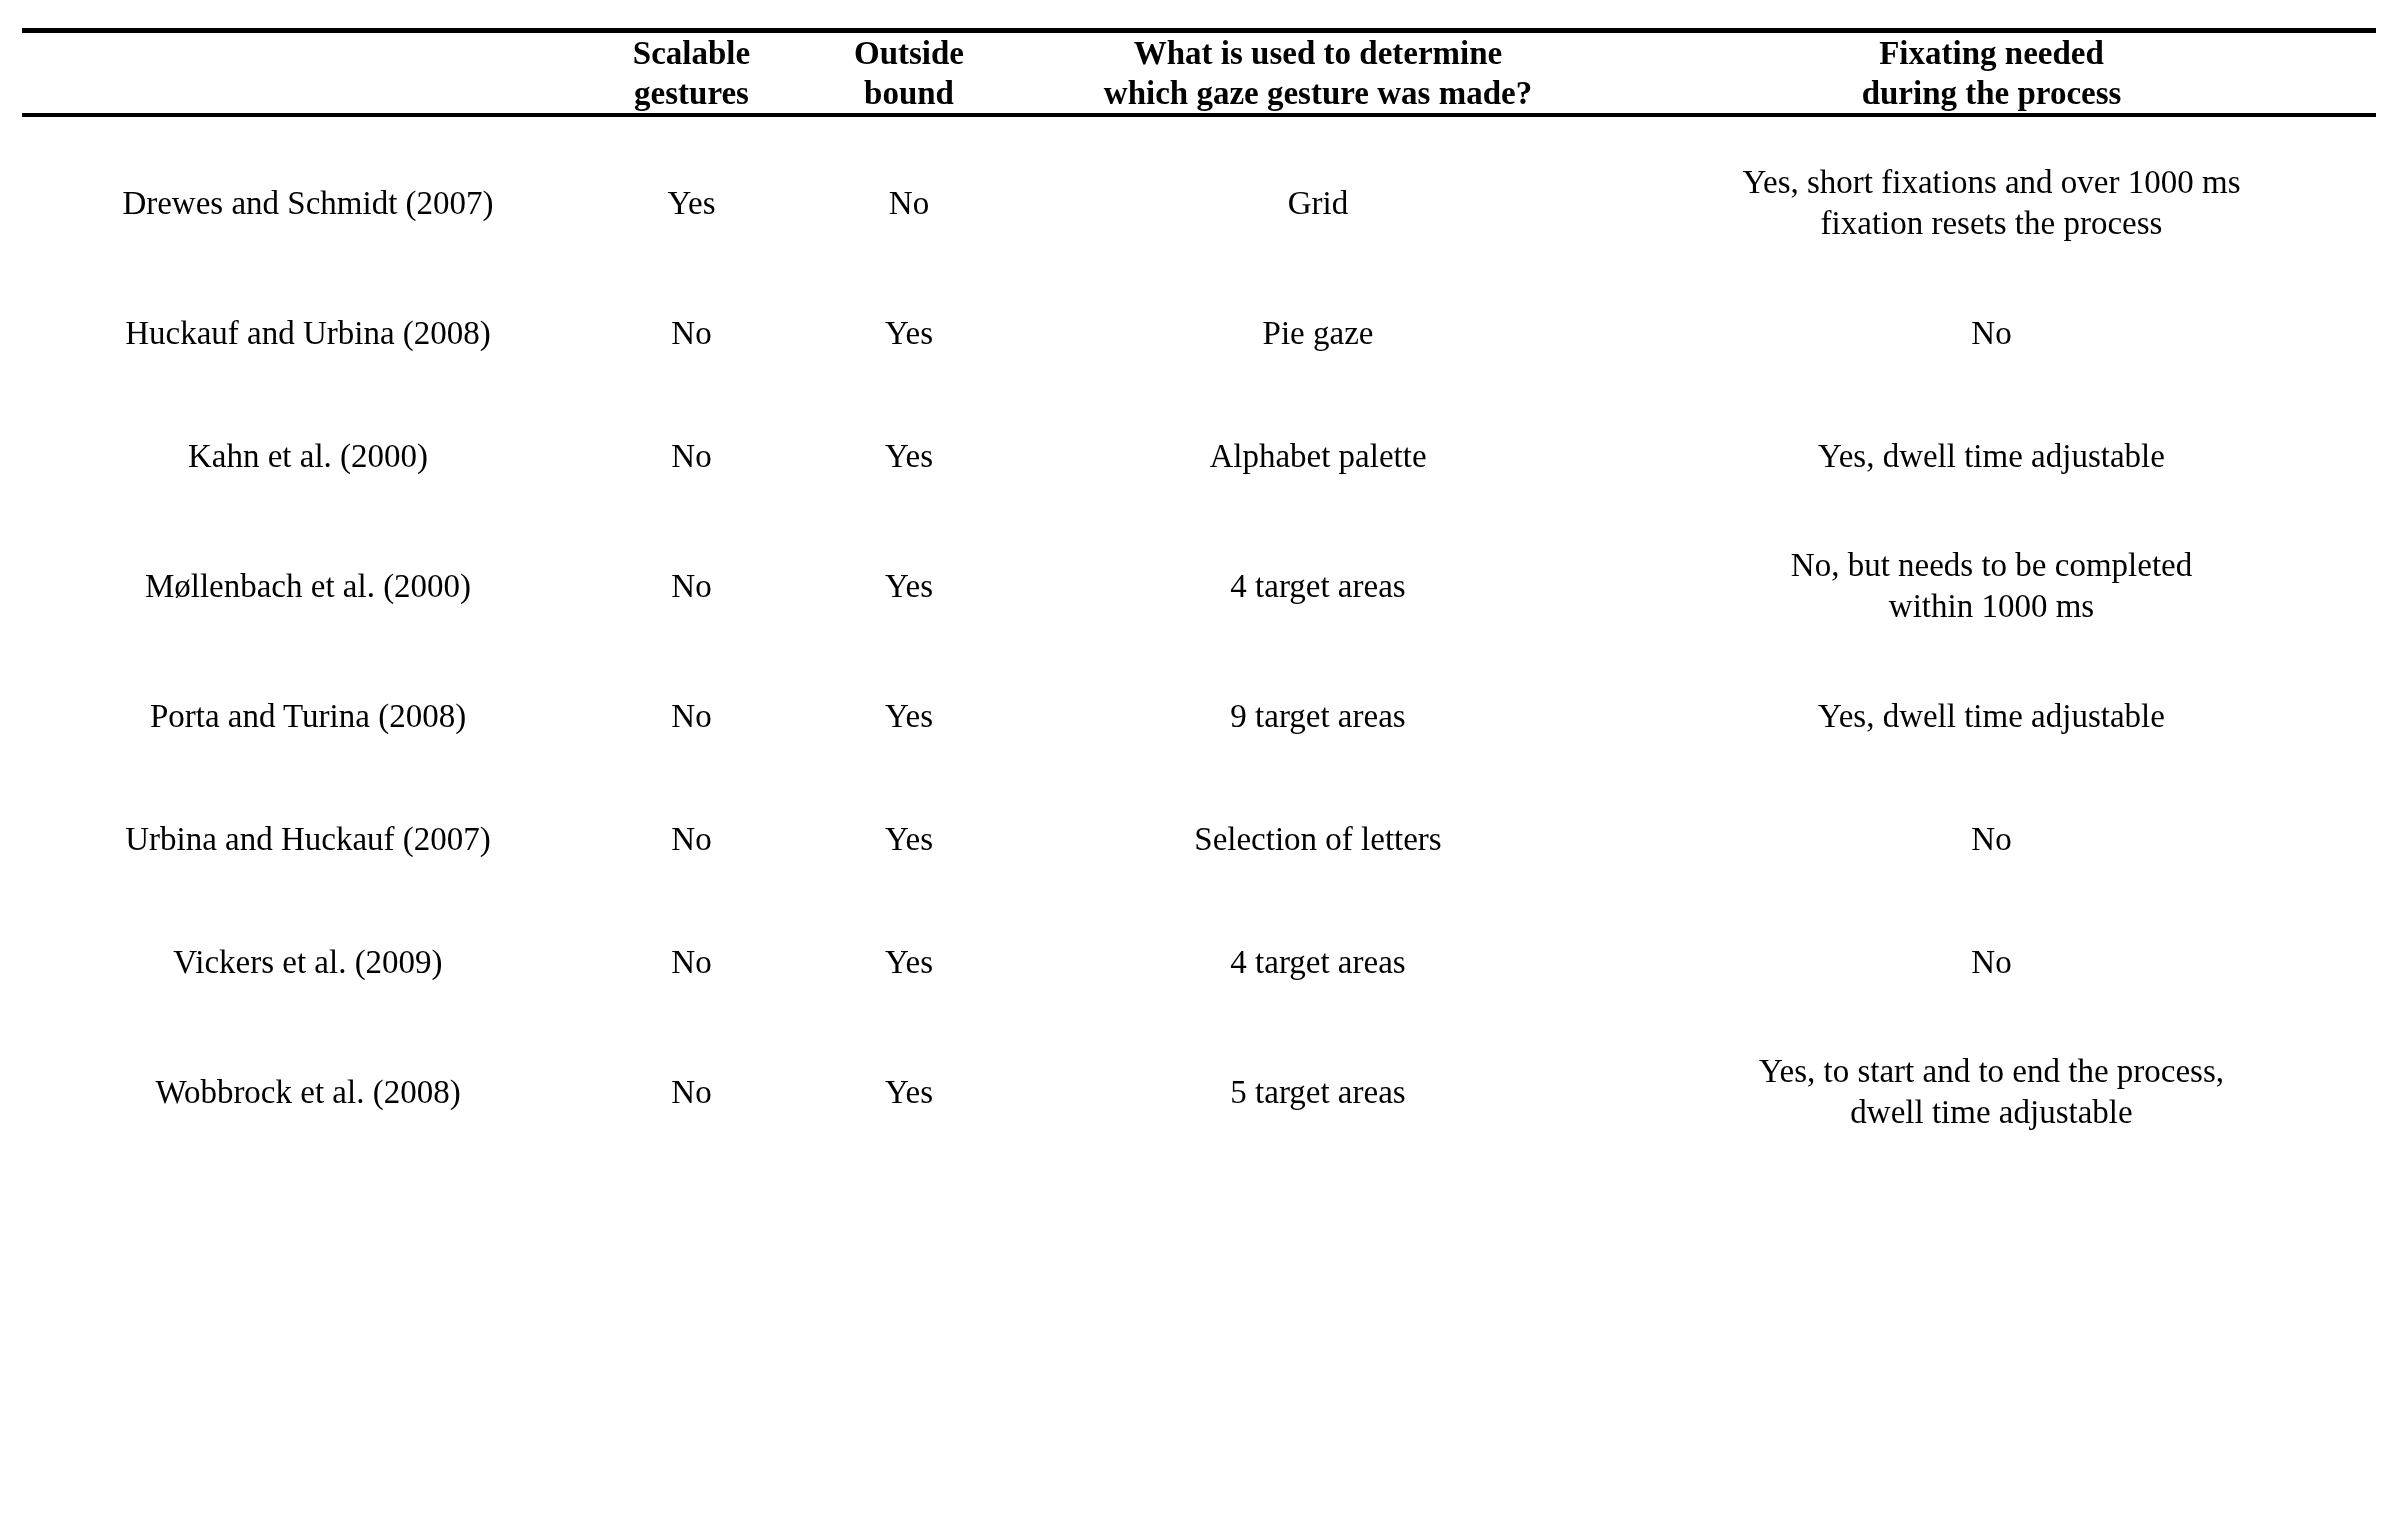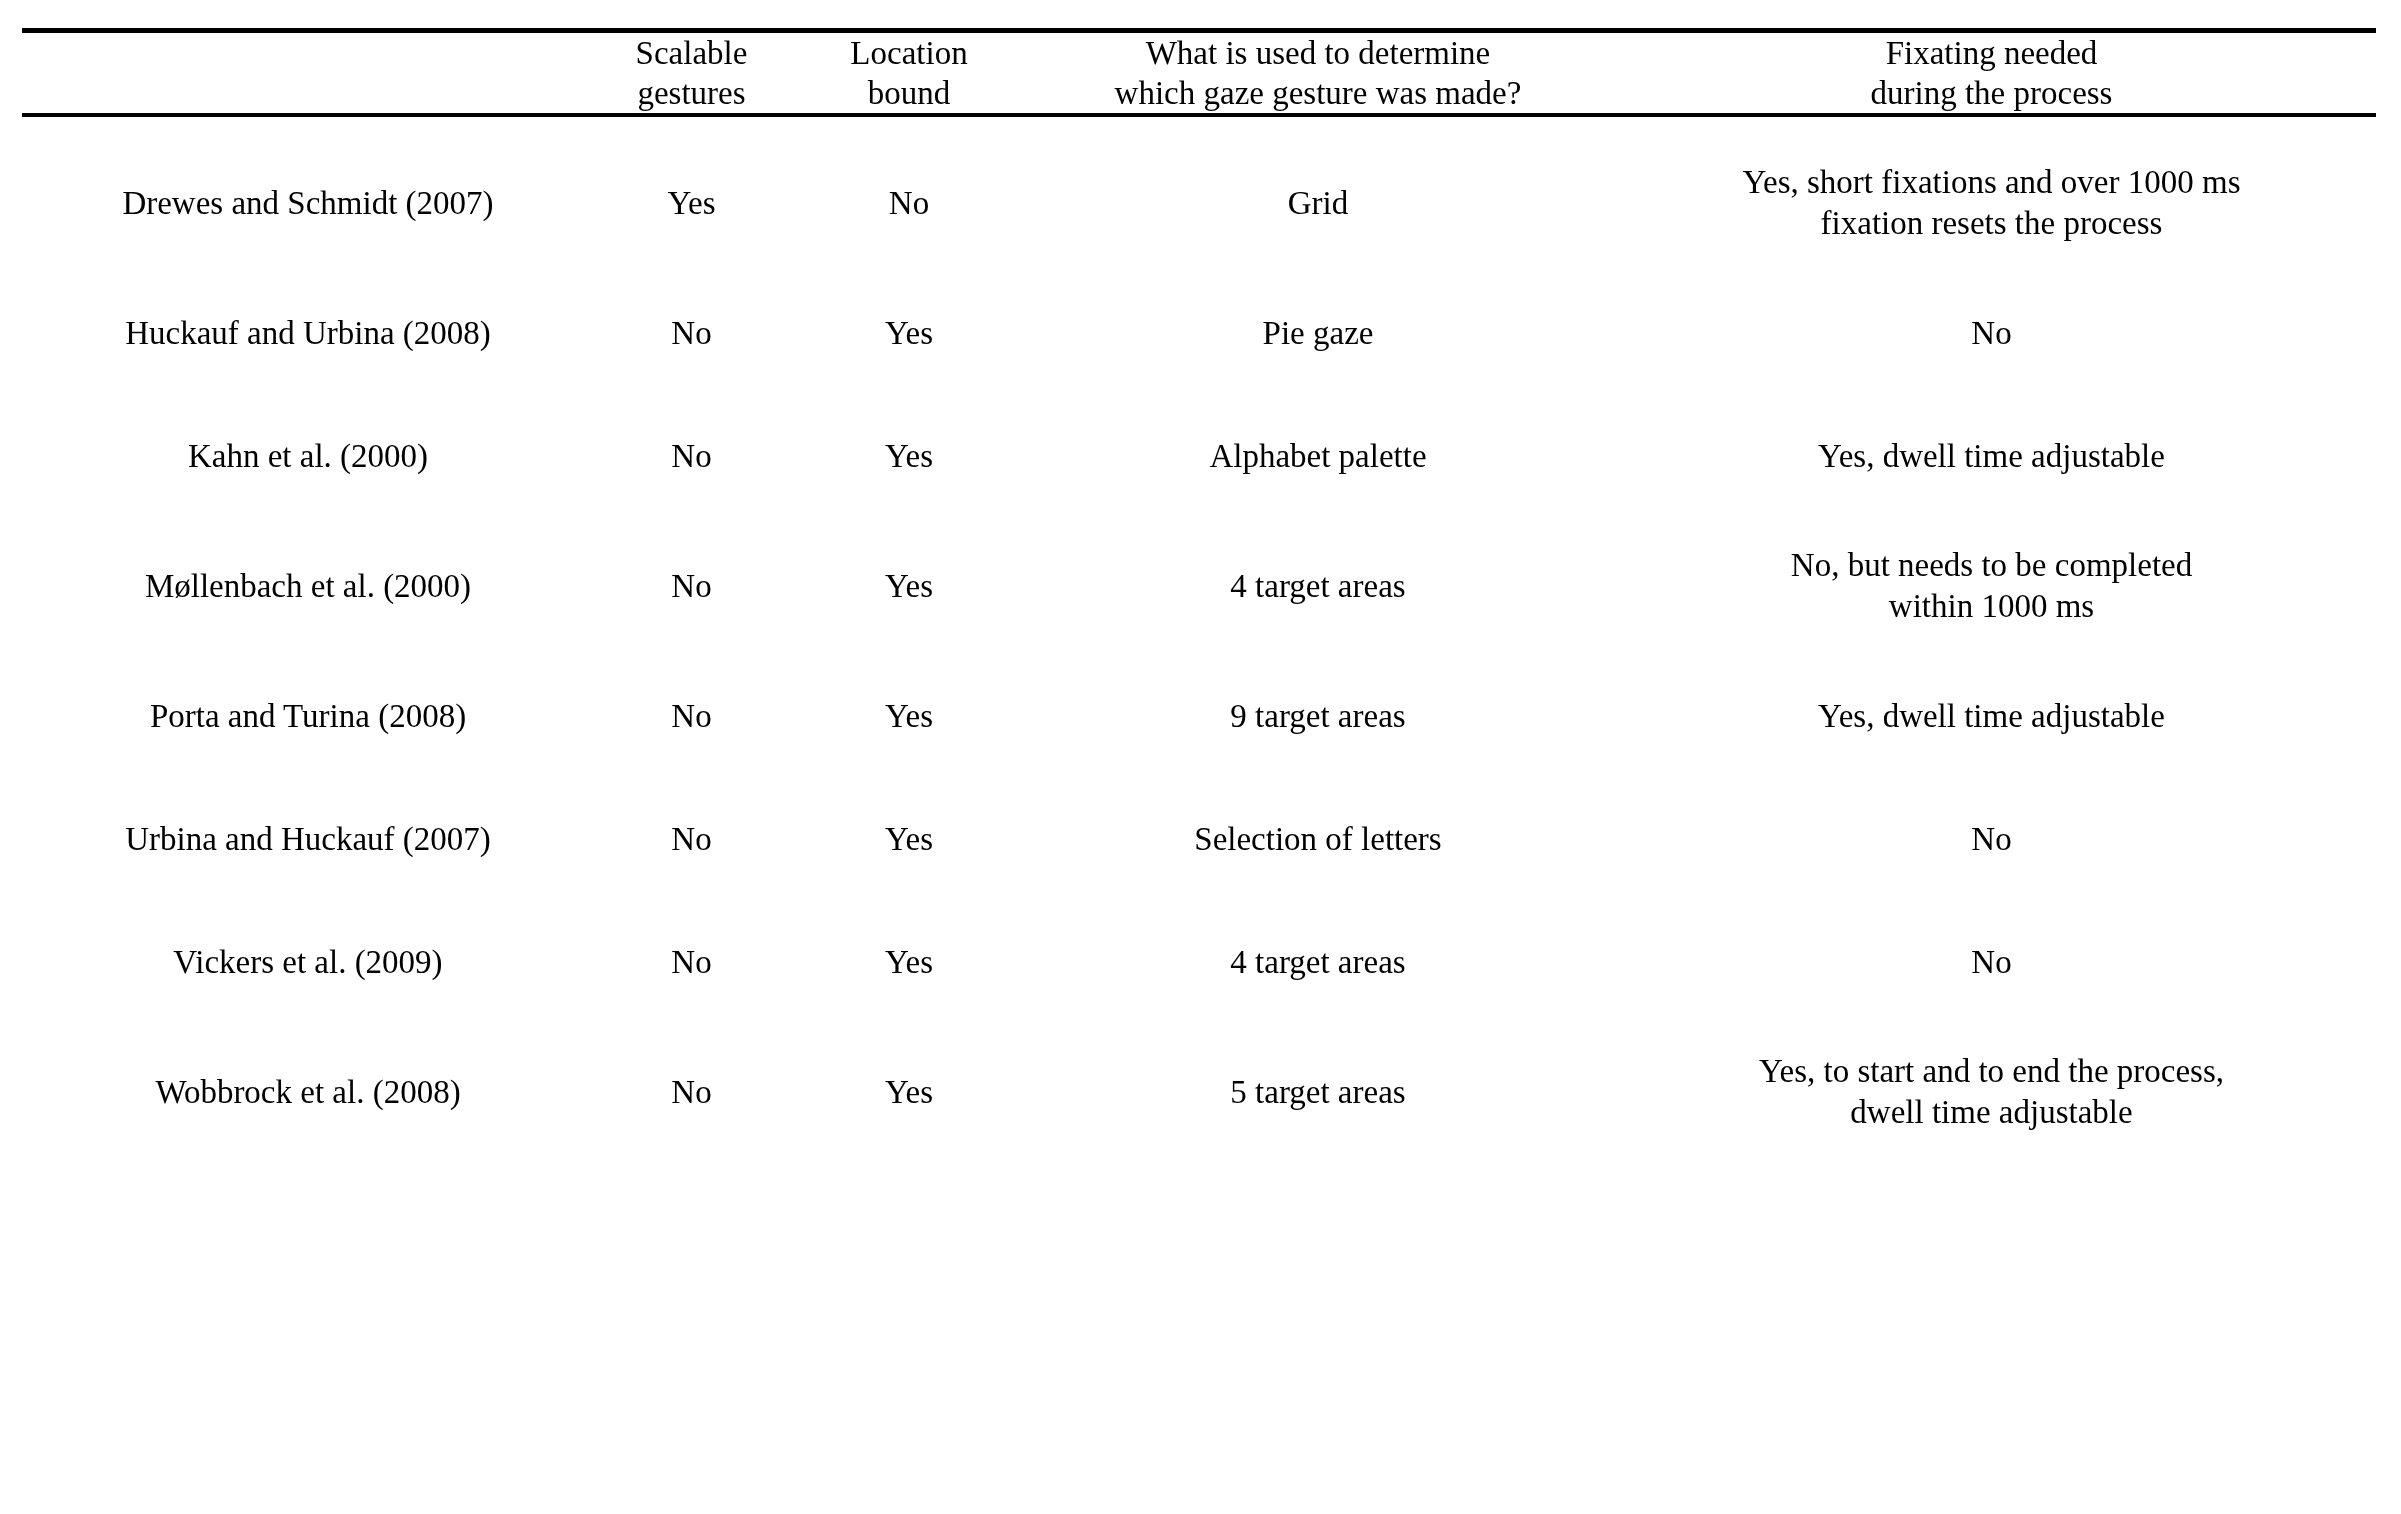--- a/index.html
+++ b/index.html
@@ -49,21 +49,21 @@
   table.data th,
   table.data td {
     text-align: center;
     vertical-align: middle;
     padding: 0;
     border: 0;
     white-space: pre-line;
   }
 
   thead th {
-    font-weight: normal;
+    font-weight: bold;
     height: 64px;
     padding-bottom: 4.6px;
     vertical-align: middle;
   }
 
   tbody td {
     height: 123px;
   }
 
   tbody tr.tall td { height: 137px; }
@@ -89,21 +89,21 @@
         <col class="c1">
         <col class="c2">
         <col class="c3">
         <col class="c4">
     </colgroup>
     <thead>
       <tr>
         <th class="cell-ref"></th>
         <th class="cell-bool">Scalable
 gestures</th>
-        <th class="cell-bool">Location
+        <th class="cell-bool">Outside
 bound</th>
         <th class="cell-what">What is used to determine
 which gaze gesture was made?</th>
         <th class="cell-fix">Fixating needed
 during the process</th>
       </tr>
     </thead>
   </table>
 
   <div class="rule rule-header"></div>

